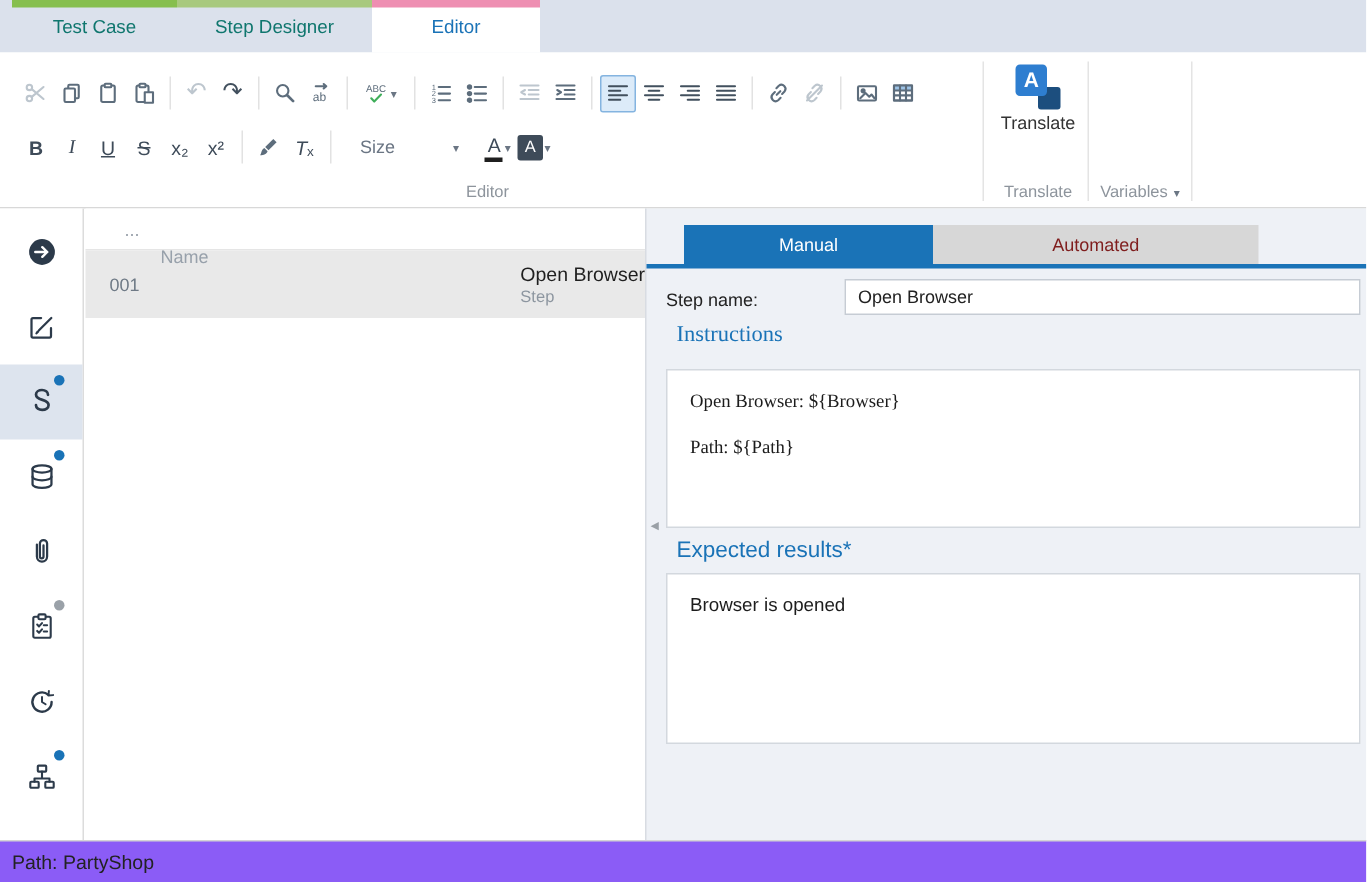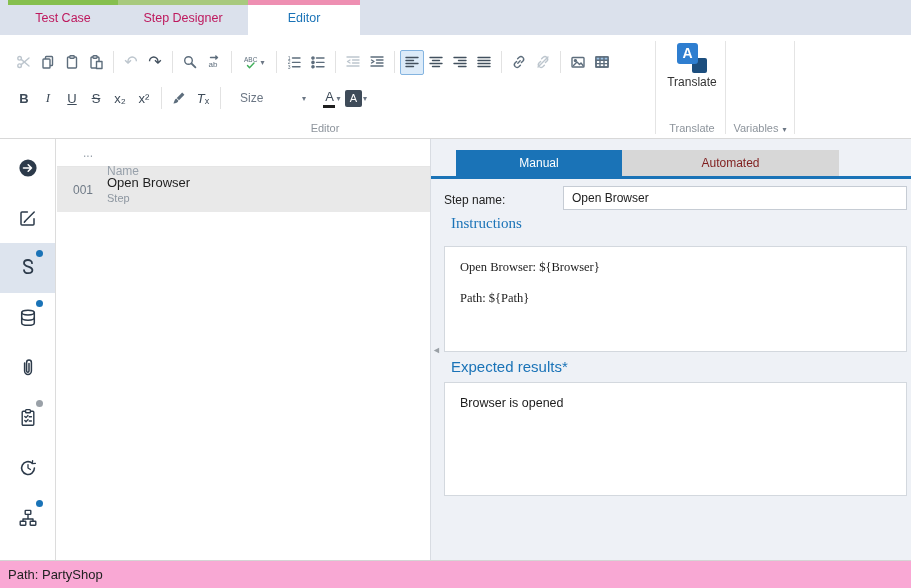--- a/index.html
+++ b/index.html
@@ -2,21 +2,21 @@
 <html><head>
 <meta charset="utf-8">
 <style>
   * { box-sizing: border-box; margin: 0; padding: 0; }
   body { background:#fff; }
   .app { position:relative; width:911px; height:588px; overflow:hidden;
          font-family:"Liberation Sans", sans-serif; background:#fff; }
 
   
   .tabbar { position:absolute; left:0; top:0; right:0; height:35px; background:#dbe1ec; display:flex; padding-left:8px; }
-  .tab { position:relative; display:flex; align-items:center; justify-content:center; font-size:12.5px; color:#be185d; }
+  .tab { position:relative; display:flex; align-items:center; justify-content:center; font-size:12.5px; color:#0f766e; }
   .tab .accent { position:absolute; top:0; left:0; right:0; height:5px; }
   .tab.t1 { width:110px; } .tab.t2 { width:130px; } .tab.t3 { width:112px; }
   .tab.active { background:#fff; color:#1a73b7; }
   .acc-green  { background:#86bf4e; }
   .acc-green2 { background:#a8c97e; }
   .acc-pink   { background:#ee8fb2; }
 
   
   .ribbon { position:absolute; left:0; top:35px; right:0; height:104px; background:#fff; border-bottom:1px solid #d8d8d8; }
   .r-row { position:absolute; display:flex; align-items:center; }
@@ -67,21 +67,21 @@
   .rail-item { position:absolute; left:0; width:55px; height:50px; display:flex; align-items:center; justify-content:center; color:#2c3a4a; }
   .rail-item.active { background:#dde4ee; }
   .dot { position:absolute; top:7px; right:12px; width:7px; height:7px; border-radius:50%; }
   .dot.blue { background:#1a73b7; } .dot.gray { background:#9aa1a8; }
 
   
   .list { position:absolute; left:57px; top:139px; width:373px; height:421px; background:#fff; }
   .list-header { height:28px; display:flex; align-items:center; border-bottom:1px solid #e5e5e5; color:#98a1ab; font-size:12px; }
   .lh-num { width:42px; text-align:right; padding-right:6px; }
   .lh-name { padding-left:8px;margin-top:36px; }
-  .list-row { height:45px; display:flex; align-items:center; background:#e9e9e9; }
+  .list-row { height:45px; display:flex; align-items:center; background:#e9e9e9;justify-content:space-between; }
   .lr-num { width:42px; text-align:right; padding-right:6px; color:#6f7a86; font-size:12px; }
   .lr-main { padding-left:8px; display:flex; flex-direction:column; gap:2px; }
   .lr-name { font-size:13px; color:#1f1f1f; }
   .lr-type { font-size:11px; color:#8d96a0; }
 
   
   .detail { position:absolute; left:430px; top:139px; width:481px; height:421px; background:#eef1f6; border-left:1px solid #d8dce2; }
   .d-tabs { position:absolute; left:25px; top:11px; display:flex; }
   .d-tab { height:26px; display:flex; align-items:center; justify-content:center; font-size:12px; }
   .d-tab.manual { width:166px; background:#1a73b7; color:#fff; }
@@ -92,21 +92,21 @@
                       font-size:12px; padding:0 8px; background:#fff; color:#222; font-family:inherit; }
   .d-h1 { position:absolute; left:20px; font-size:15px; color:#1a73b7; }
   .h-instructions { top:76px;font-family:Liberation Serif, serif; } .h-expected { top:219px; }
   .d-box { position:absolute; left:13px; width:463px; background:#fff; border:1px solid #d3d8de;
            padding:13px 15px; font-size:12.5px; color:#1c1c1c; }
   .box-instructions { top:107px; height:106px;font-family:Liberation Serif, serif; } .box-expected { top:243px; height:114px; }
   .d-box p { margin:0 0 16px 0; }
   .collapse { position:absolute; left:1px; top:206px; font-size:9px; color:#9aa0a6; }
 
   
-  .statusbar { position:absolute; left:0; top:560px; right:0; height:28px; background:#f9a8d4;
+  .statusbar { position:absolute; left:0; top:560px; right:0; height:28px; background:#8b5cf6;
                border-top:1px solid #d4d4d4; display:flex; align-items:center; padding-left:8px;
                font-size:13px; color:#222; }
 </style>
 </head>
 <body>
 
 <div class="app">
 
   <div class="tabbar">
     <div class="tab t1">

